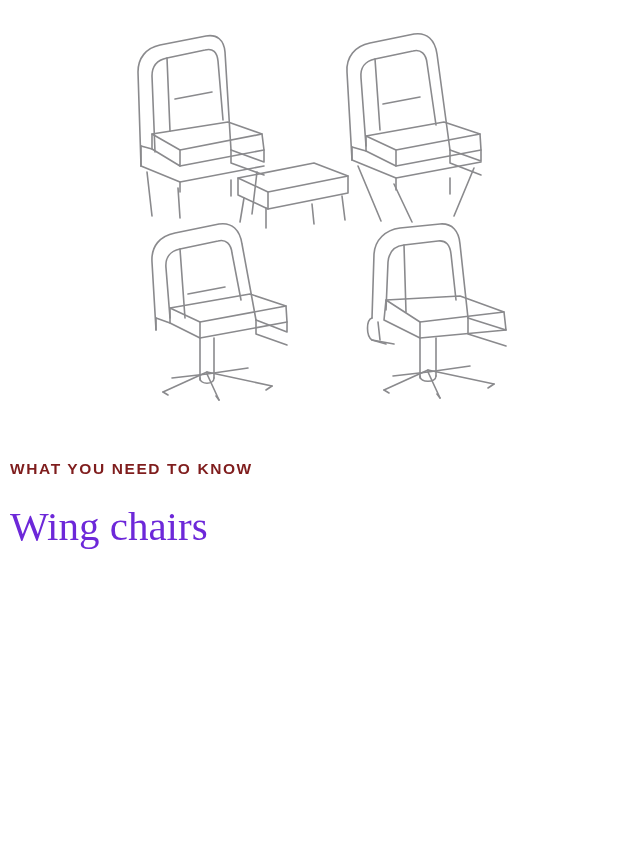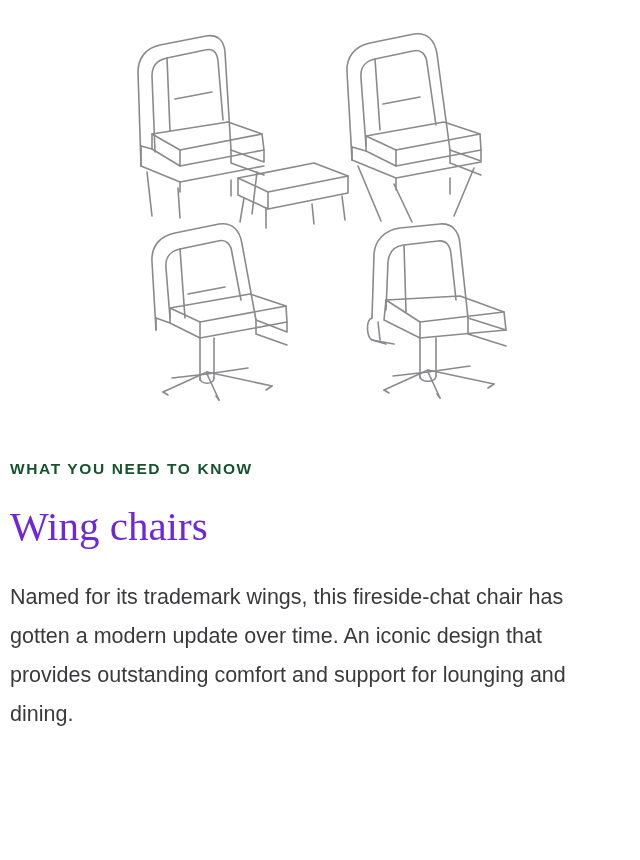--- a/index.html
+++ b/index.html
@@ -29,21 +29,21 @@
     display: block;
   }
   .content {
     padding: 0 10px 0 10px;
   }
   .eyebrow {
     font-family: "Liberation Sans", sans-serif;
     font-size: 15.5px;
     font-weight: bold;
     letter-spacing: 1.6px;
-    color: #14532d;
+    color: #7f1d1d;
     margin: 30px 0 16px 0;
     line-height: 1.2;
   }
   .headline {
     font-family: "Liberation Serif", serif;
     font-size: 41px;
     font-weight: normal;
     color: #6d28d9;
     margin: 26px 0 0 0;
     line-height: 1.05;
@@ -193,16 +193,15 @@
         <path d="M440 398 L437 394"></path>
         <path d="M420 376 C420 383 436 383 436 376"></path>
       </g>
 
     </svg>
   </div>
 
   <div class="content">
     <div class="eyebrow">WHAT YOU NEED TO KNOW</div>
     <h1 class="headline">Wing chairs</h1>
-    <p class="body-copy">Named for its trademark wings, this fireside-chat chair has gotten a modern update over time. An iconic design that provides outstanding comfort and support for lounging and dining.</p>
   </div>
 
 </div>
 
 </body></html>

